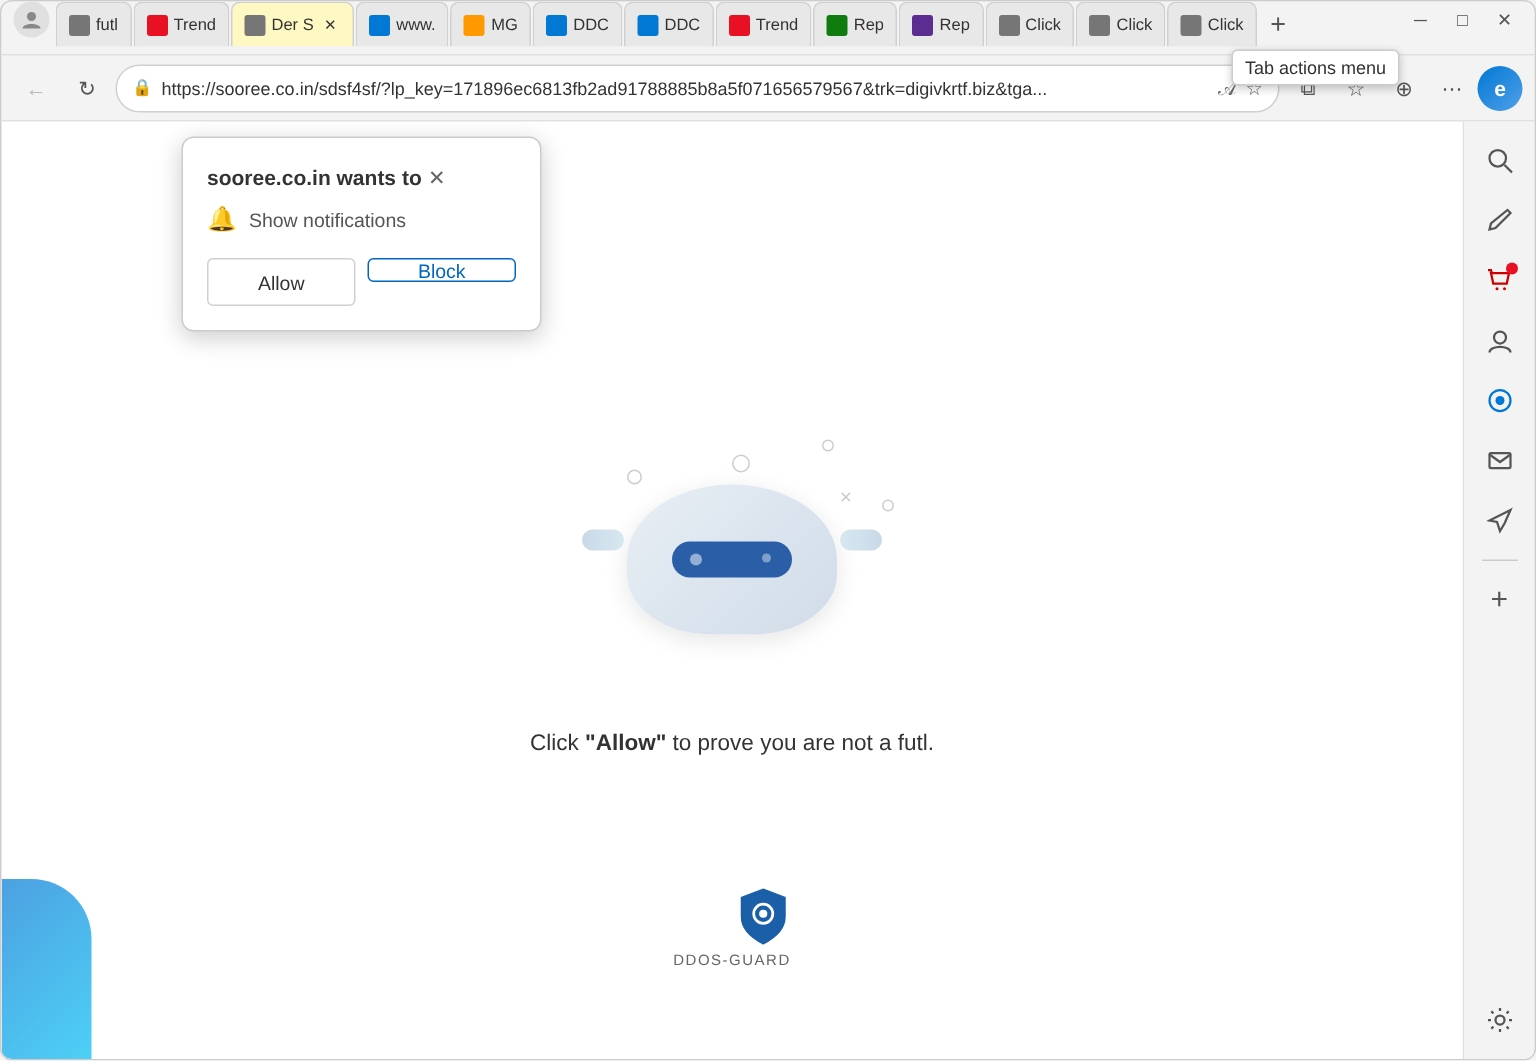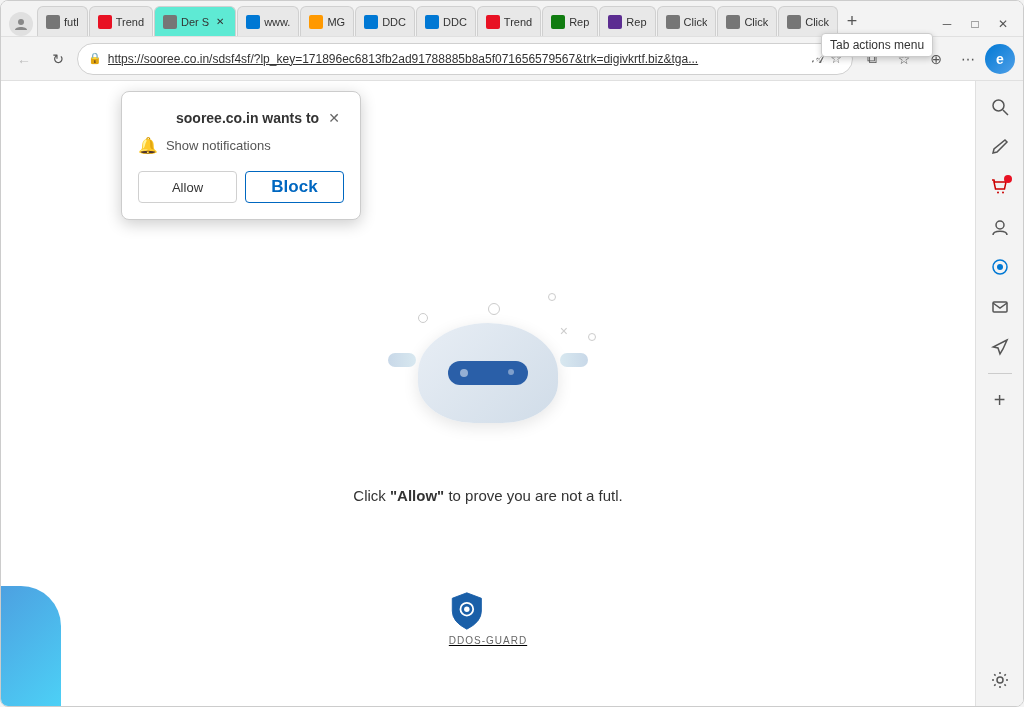--- a/index.html
+++ b/index.html
@@ -15,21 +15,21 @@
       overflow: hidden;
       display: flex;
       flex-direction: column;
     }
 
     
     .title-bar {
       height: 36px;
       background: #f3f3f3;
       display: flex;
-      align-items: flex-end;
+      align-items: flex-start;
       padding: 0 8px;
       gap: 4px;
       border-bottom: 1px solid #e0e0e0;
       position: relative;
     }
 
     .tab-actions-tooltip {
       position: absolute;
       top: 32px;
       left: 820px;
@@ -76,21 +76,21 @@
       color: #333;
       min-width: 40px;
       max-width: 120px;
       cursor: pointer;
       border: 1px solid #d0d0d0;
       border-bottom: none;
       position: relative;
     }
 
     .tab.active {
-      background: #5eead4;
+      background: #fef9c3;
       z-index: 2;
     }
 
     .tab-favicon {
       width: 14px;
       height: 14px;
       background: #ccc;
       border-radius: 2px;
       flex-shrink: 0;
     }
@@ -192,21 +192,20 @@
       font-size: 11px;
       color: #666;
     }
 
     .address-text {
       flex: 1;
       overflow: hidden;
       text-overflow: ellipsis;
       white-space: nowrap;
       font-size: 12px;
-      text-decoration: underline;
     }
 
     .toolbar-icons {
       display: flex;
       gap: 2px;
     }
 
     .toolbar-icon-btn {
       width: 30px;
       height: 30px;
@@ -249,23 +248,21 @@
       z-index: 100;
       padding: 16px;
     }
 
     .dialog-title {
       font-size: 14px;
       font-weight: 600;
       color: #333;
       margin-bottom: 8px;
       display: flex;
-      justify-content: space-between;
-      align-items: center;
-      margin-left: 38px;
+      align-items: center;
     }
 
     .dialog-close {
       width: 20px;
       height: 20px;
       border: none;
       background: transparent;
       cursor: pointer;
       font-size: 14px;
       color: #666;
@@ -300,28 +297,28 @@
       border: 1px solid #d0d0d0;
       background: #fff;
       border-radius: 4px;
       cursor: pointer;
       font-size: 13px;
       color: #333;
     }
 
     .btn-block {
       flex: 1;
-      height: 32px;
+      height: 16px;
       border: 1px solid #0067c0;
       background: #fff;
       border-radius: 4px;
       cursor: pointer;
-      font-size: 17px;
+      font-size: 13px;
       color: #0067c0;
-      font-weight: 700;
+      font-weight: 400;
     }
 
     
     .page-content {
       display: flex;
       flex-direction: column;
       align-items: center;
       justify-content: center;
       height: 100%;
       gap: 24px;
@@ -415,23 +412,22 @@
     }
 
     
     .ddos-guard-footer {
       position: absolute;
       bottom: 60px;
       left: 50%;
       transform: translateX(-50%);
       display: flex;
       flex-direction: column;
-      align-items: flex-start;
+      align-items: flex-end;
       gap: 4px;
-      text-decoration: underline;
     }
 
     .ddos-shield {
       width: 36px;
       height: 40px;
     }
 
     .ddos-label {
       font-size: 10px;
       color: #666;

